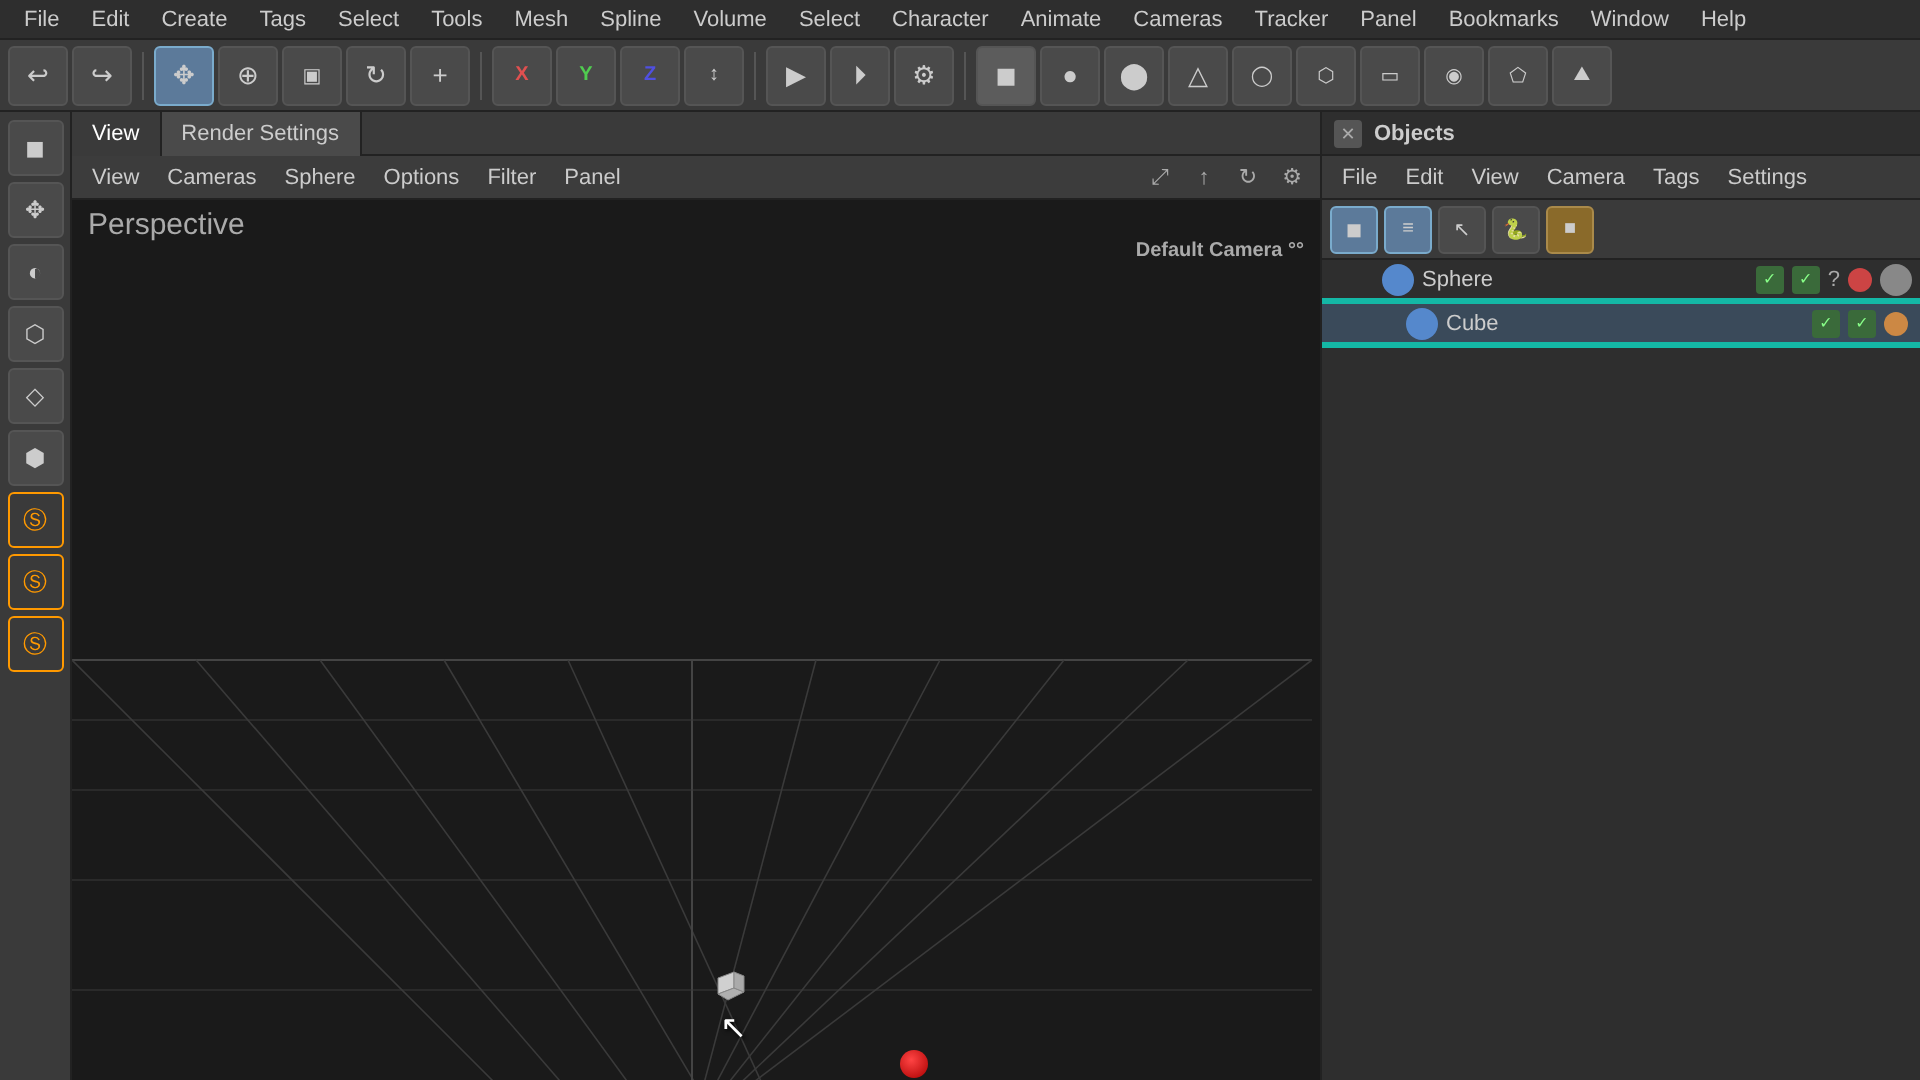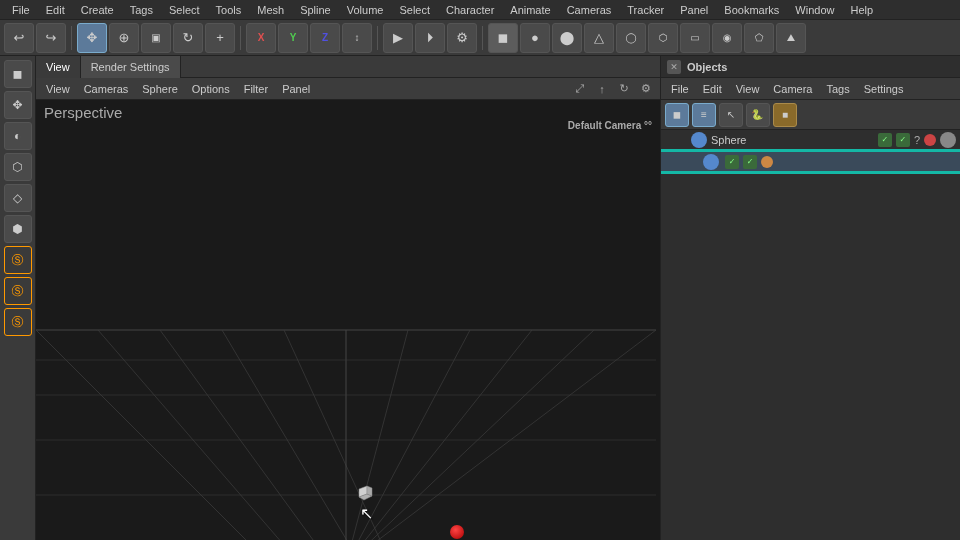--- a/index.html
+++ b/index.html
@@ -246,20 +246,21 @@
         <div class="obj-check green">✓</div>
         <span class="obj-question">?</span>
         <div class="obj-dot red"></div>
         <div style="width:16px;height:16px;border-radius:50%;background:#888;margin-left:2px;"></div>
       </div>
 
       <div class="obj-row selected">
         <div class="obj-indent" style="width:26px;"></div>
         <div class="obj-arrow"></div>
         <div class="obj-icon cube"></div>
+        <span class="obj-name">Cube</span>
         <div class="obj-check green">✓</div>
         <div class="obj-check green">✓</div>
         <div class="obj-dot orange"></div>
       </div>
     </div>
   </div>
 
 </div>
 
 </body></html>

